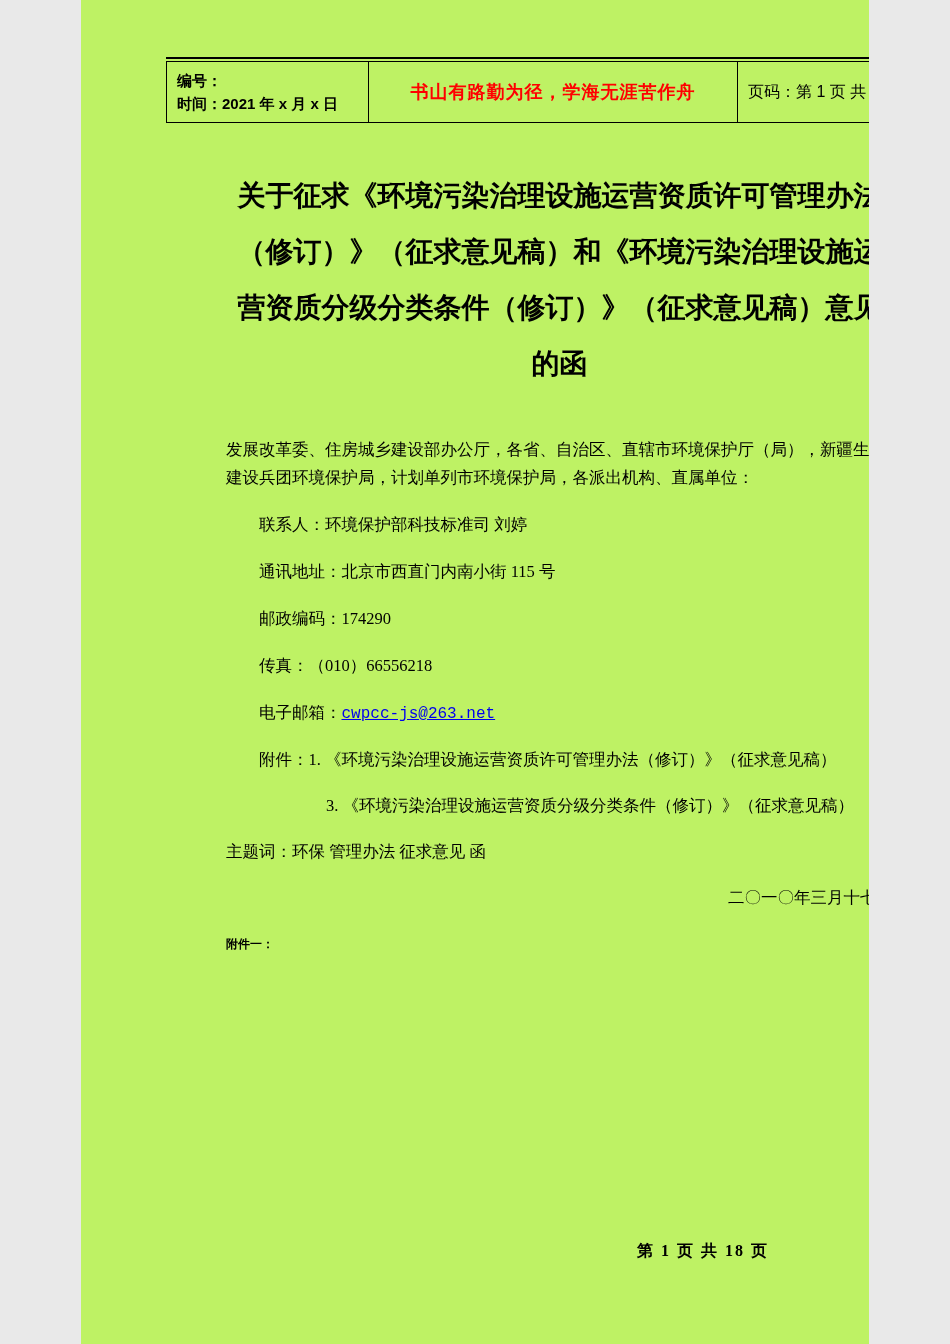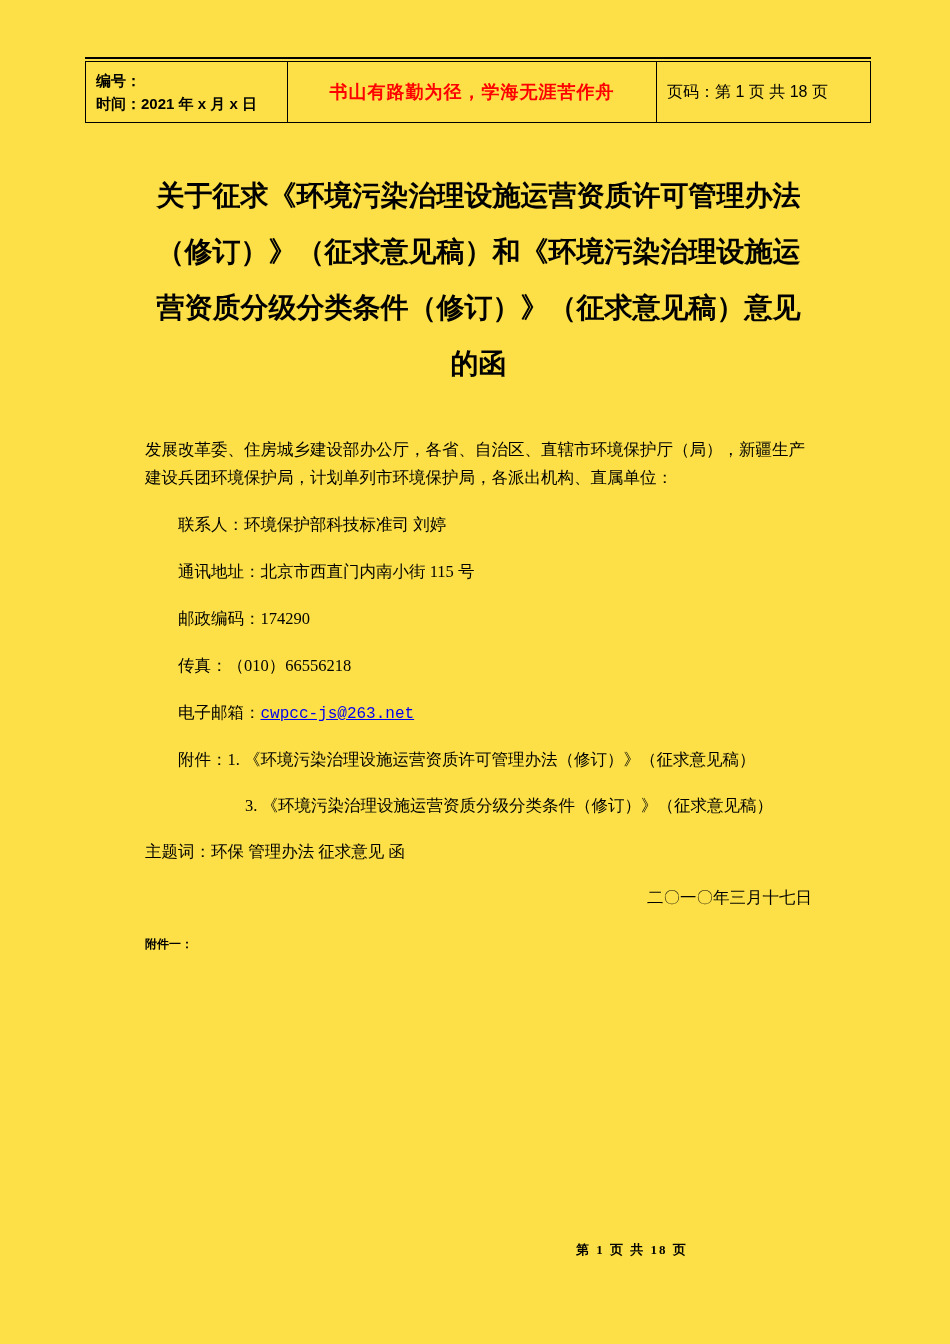--- a/index.html
+++ b/index.html
@@ -1,19 +1,19 @@
 <!DOCTYPE html>
 <html><head>
 <meta charset="utf-8">
 <style>
   * { margin:0; padding:0; box-sizing:border-box; }
   html,body { background:#e9e9e9; }
   body { font-family:"Liberation Serif", serif; }
   .page {
-    position:relative; width:950px; height:1344px; background:#fde047;
+    position:relative; width:788px; height:1344px; background:#bef264;
     margin:0 auto; overflow:hidden; color:#000;
   }
 
   
   .header-wrap { position:absolute; left:85px; top:57px; width:786px;
     border-top:2px solid #000; padding-top:2px; }
   .header-table { display:flex; border:1px solid #000; align-items:stretch; }
   .hcell { padding:7px 10px; }
   .cell-meta {
     width:202px; border-right:1px solid #000;
@@ -41,22 +41,22 @@
   .indent { text-indent:33px; }
   .indent-deep { text-indent:100px; }
   .contact { margin-top:19px; }
   .email-link { color:#0000ee; text-decoration:underline; cursor:pointer;
     font-family:"Liberation Mono", monospace; font-size:16px; }
   .date-line { text-align:right; margin-top:18px; }
   .attach-heading { font-weight:bold;
     font-family:"Liberation Sans", sans-serif; font-size:12px; }
 
   
-  .footer { position:absolute; left:576px; top:1241px;
-    font-size:13px; font-weight:bold; letter-spacing:2px; }
+  .footer { position:absolute; left:556px; top:1241px;
+    font-size:16px; font-weight:bold; letter-spacing:2px; }
 </style>
 </head>
 <body>
 
 <div class="page">
 
   <div class="header-wrap">
     <div class="header-table">
       <div class="hcell cell-meta">
         <div>编号：</div>

